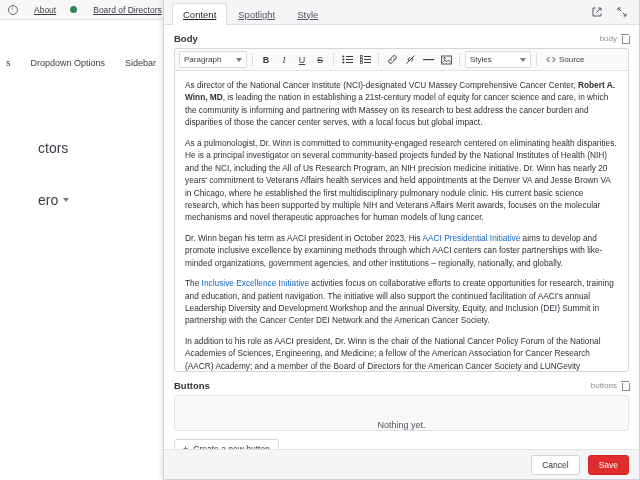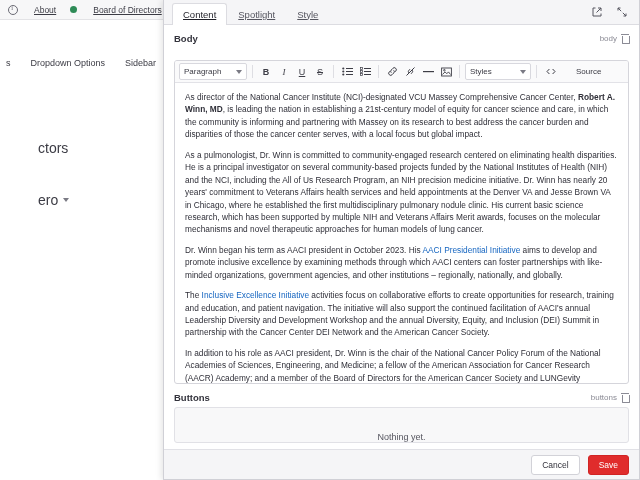--- a/index.html
+++ b/index.html
@@ -207,21 +207,20 @@
   .editor {
     border: 1px solid #d5d5db;
     border-radius: 3px;
     background: #ffffff;
     display: flex;
     flex-direction: column;
     overflow: hidden;
     flex: 0 0 auto;
     height: 324px;
     box-sizing: border-box;
-    margin-top: 12px;
   }
   .toolbar {
     height: 22px;
     min-height: 22px;
     background: #fafafb;
     border-bottom: 1px solid #e2e2e7;
     display: flex;
     align-items: center;
     gap: 2px;
     padding: 0 4px;
@@ -259,21 +258,21 @@
   .tb-btn.u { text-decoration: underline; }
   .tb-btn.s { text-decoration: line-through; }
   .tb-sep {
     width: 1px; height: 13px;
     background: #dedee3;
     margin: 0 3px;
   }
   .tb-source {
     display: flex;
     align-items: center;
-    gap: 20px;
+    gap: 3px;
     font-size: 8px;
     color: #3b3b44;
     padding: 0 4px;
     cursor: pointer;
   }
 
   .editor-content {
     flex: 1;
     overflow: hidden;
     padding: 8px 10px;

